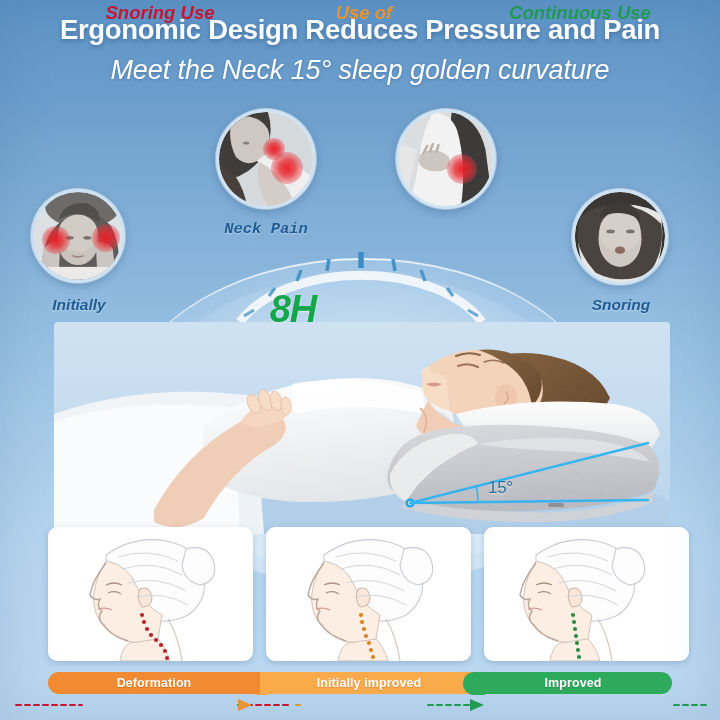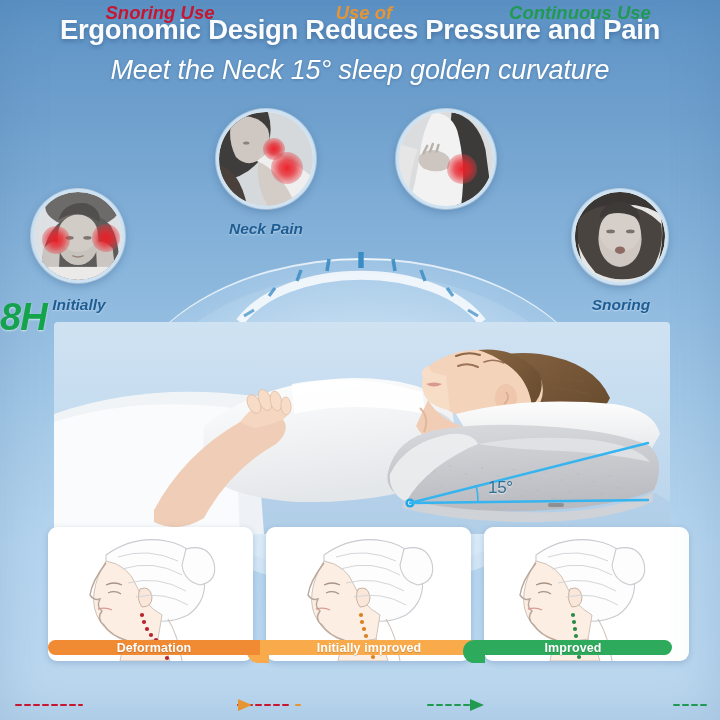--- a/index.html
+++ b/index.html
@@ -50,21 +50,21 @@
     background: radial-gradient(ellipse at 50% 70%,
       rgba(255,255,255,.42) 0%, rgba(214,233,248,.26) 60%,
       rgba(190,218,242,0) 100%);
   }
 
   
   #tick-arc { position: absolute; left: 236px; top: 248px; width: 250px; height: 80px; }
 
   
   #eight-h {
-    position: absolute; left: 0; top: 296px; width: 586px; text-align: left;
+    position: absolute; left: 0; top: 288px; width: 586px; text-align: center;
     font-size: 38px; font-weight: bold; font-style: italic;
     color: #14a64a;
     text-shadow: 0 1px 2px rgba(255,255,255,.65);
     letter-spacing: -1px;
   }
 
   
   .bubble {
     position: absolute;
     border-radius: 50%;
@@ -85,21 +85,21 @@
     font-size: 15.5px; font-style: italic; font-weight: bold;
     color: #1e5c93;
     text-shadow: 0 1px 2px rgba(255,255,255,.45);
     white-space: nowrap;
   }
 
   
   #bub-headache { left: 31px;  top: 189px; width: 94px;  height: 94px; }
   #lbl-headache { left: 6px;   top: 296px; width: 146px; }
   #bub-neck     { left: 216px; top: 109px; width: 100px; height: 100px; }
-  #lbl-neck     { left: 196px; top: 220px; width: 140px; }
+  #lbl-neck     { left: 196px; top: 220px; width: 140px; font-family: Liberation Mono, monospace; }
   #bub-shoulder { left: 396px; top: 109px; width: 100px; height: 100px; }
   #lbl-shoulder { left: 376px; top: 220px; width: 140px; }
   #bub-snoring  { left: 572px; top: 189px; width: 96px;  height: 96px; }
   #lbl-snoring  { left: 548px; top: 296px; width: 146px; }
 
   
   #scene { position: absolute; left: 54px; top: 322px; width: 616px; height: 212px; }
 
   
   .panel {
@@ -109,21 +109,21 @@
     border-radius: 9px;
     box-shadow: 0 2px 6px rgba(30,70,115,.22);
     overflow: hidden;
   }
   #panel-0 { left: 48px; }
   #panel-1 { left: 266px; }
   #panel-2 { left: 484px; }
 
   
   .statusbar {
-    position: absolute; top: 640px; height: 15px;
+    position: absolute; top: 672px; height: 22px;
     display: flex; align-items: center; justify-content: center;
     color: #ffffff; font-size: 12.5px; font-weight: bold;
     letter-spacing: .1px; white-space: nowrap;
     text-shadow: 0 1px 1px rgba(0,0,0,.18);
   }
   #bar-0 { left: 48px;  width: 212px; background: #f08a33;
            border-radius: 12px 0 0 12px; z-index: 3; }
   #bar-1 { left: 258px; width: 222px; background: #f9ab4b; z-index: 2; }
   #bar-2 { left: 474px; width: 198px; background: #2eaa5c;
            border-radius: 0 12px 12px 0; z-index: 3; }

